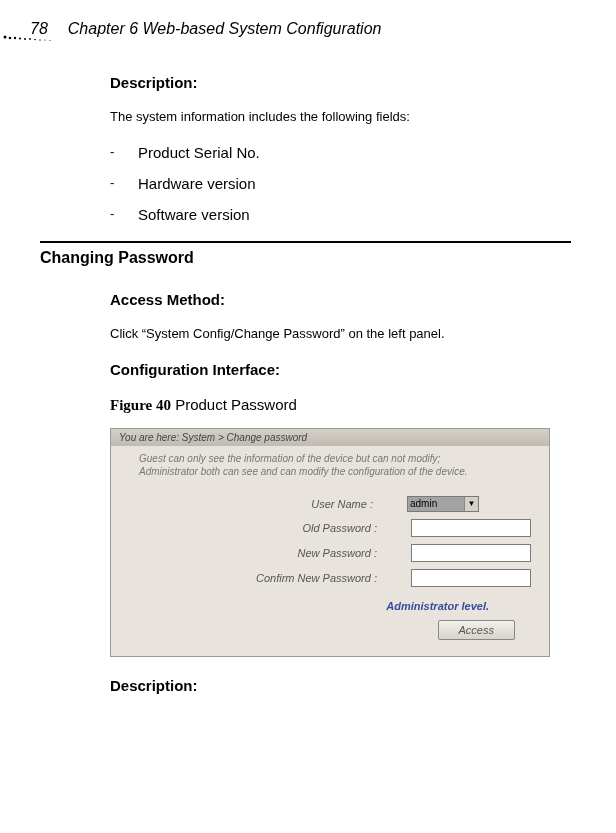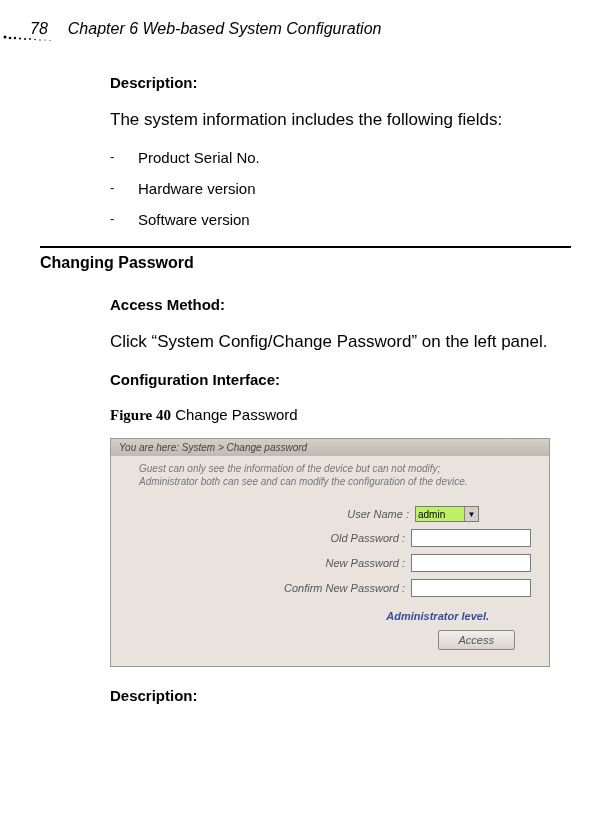--- a/index.html
+++ b/index.html
@@ -45,21 +45,21 @@
     .content {
       padding-left: 90px;
       padding-top: 28px;
     }
     .section-bold {
       font-weight: bold;
       font-size: 15px;
       margin-bottom: 18px;
     }
     .body-text {
-      font-size: 17px;
+      font-size: 13px;
       margin-bottom: 18px;
       line-height: 1.3;
     }
     .bullet-list {
       margin-bottom: 18px;
     }
     .bullet-item {
       display: flex;
       margin-bottom: 14px;
       font-size: 15px;
@@ -117,41 +117,42 @@
       line-height: 1.3;
     }
     .form-area {
       padding: 8px 18px 16px 18px;
     }
     .form-row {
       display: flex;
       align-items: center;
       justify-content: flex-end;
       margin-bottom: 7px;
+      gap: 28px;
     }
     .form-label {
       font-size: 11px;
       color: #555;
       text-align: right;
       padding-right: 6px;
       font-style: italic;
     }
     .form-input {
       width: 120px;
       height: 18px;
       border: 1px solid #7a7a7a;
       background: #fff;
       padding: 1px 2px;
       font-size: 11px;
     }
     .form-select {
-      width: 64px;
+      width: 72px;
       height: 16px;
       border: 1px solid #7a7a7a;
-      background: #bef264;
+      background: #a3a3a3;
       font-size: 10px;
       padding-left: 2px;
       display: inline-flex;
       align-items: center;
       justify-content: space-between;
       margin-right: 52px;
     }
     .select-arrow {
       background: #d4d0c8;
       width: 14px;
@@ -237,21 +238,21 @@
 
 <div class="section-heading">Changing Password</div>
 
 <div class="content" style="padding-top:0;">
   <div class="section-bold">Access Method:</div>
   <div class="body-text">Click “System Config/Change Password” on the left panel.</div>
 
   <div class="section-bold">Configuration Interface:</div>
 
   <div class="figure-label">
-    <span class="fig-bold">Figure 40</span><span>  Change Password</span>
+    <span class="fig-bold">Figure 40</span><span>  Product Password</span>
   </div>
 
   <div class="screenshot">
     <div class="screenshot-breadcrumb">You are here: System &gt; Change password</div>
     <div class="screenshot-subtitle">
       <span>Guest can only see the information of the device but can not modify;</span><br>
       <span>Administrator both can see and can modify the configuration of the device.</span>
     </div>
     <div class="form-area">
       <div class="form-row">

